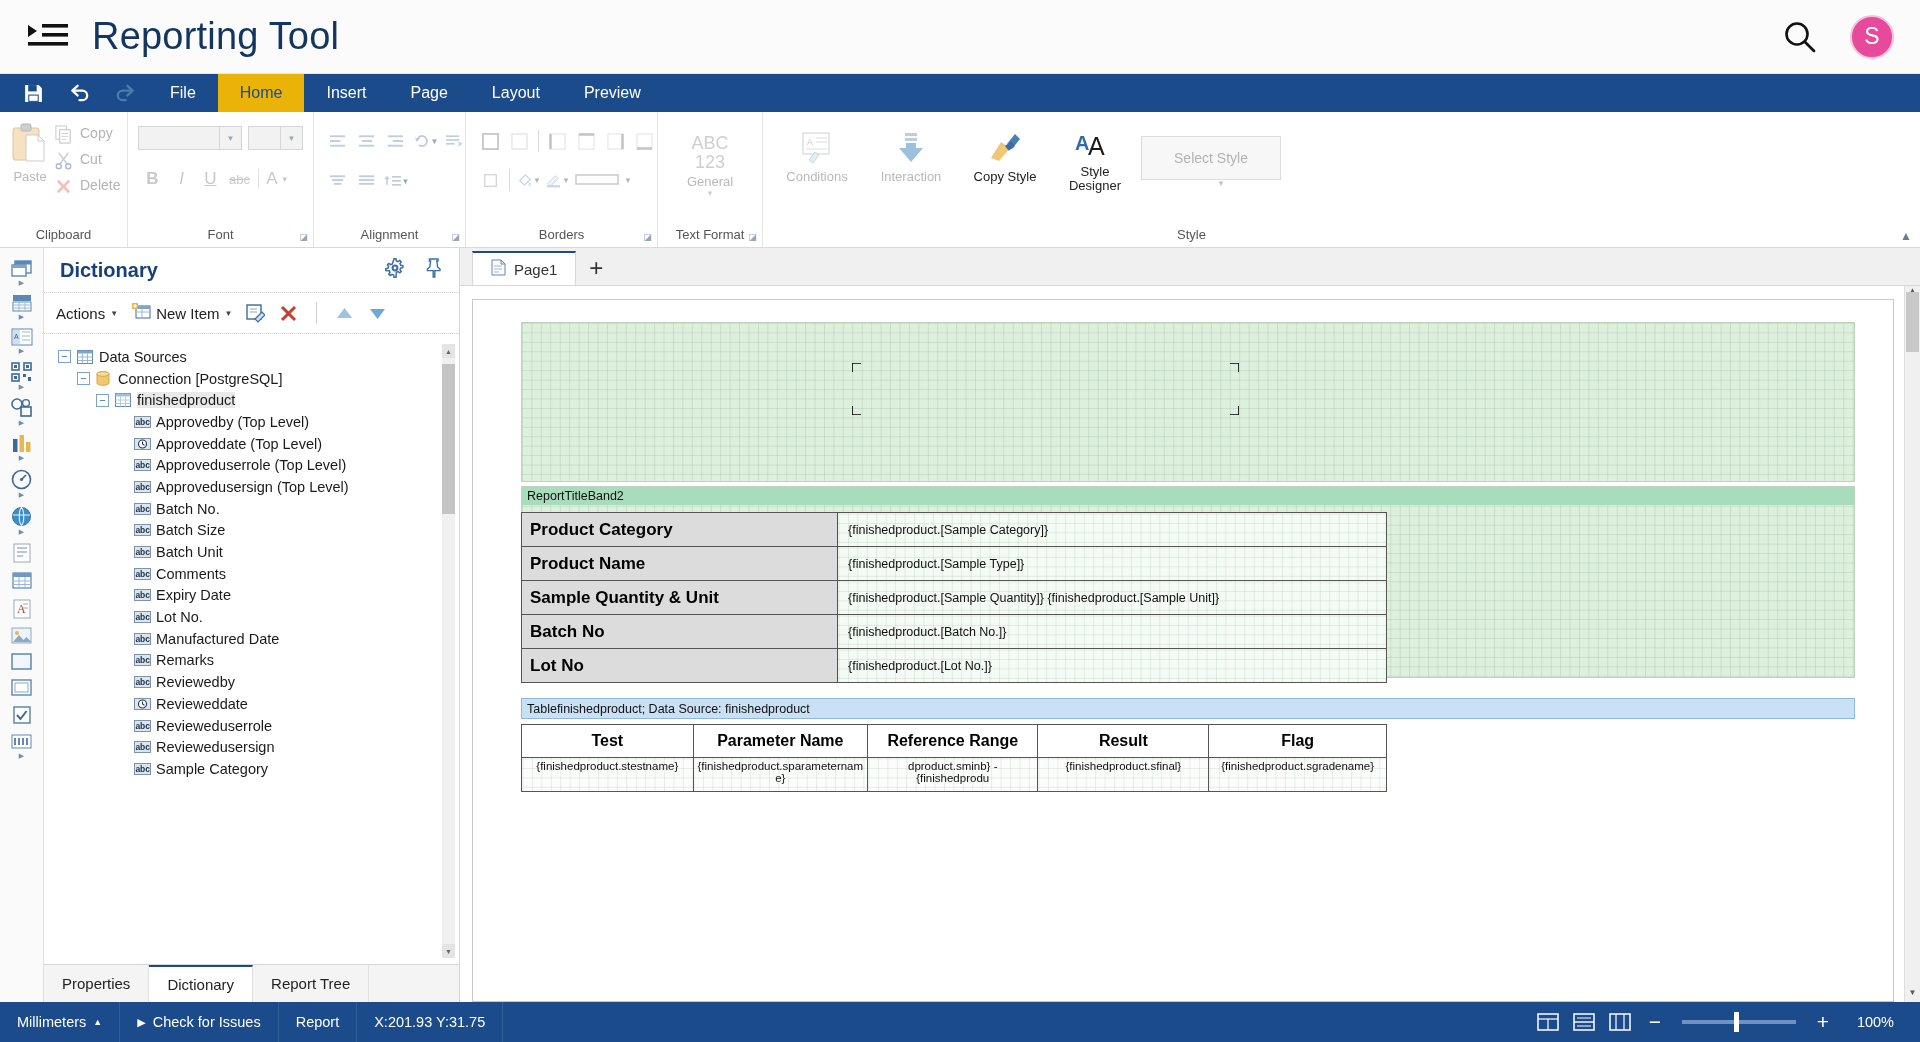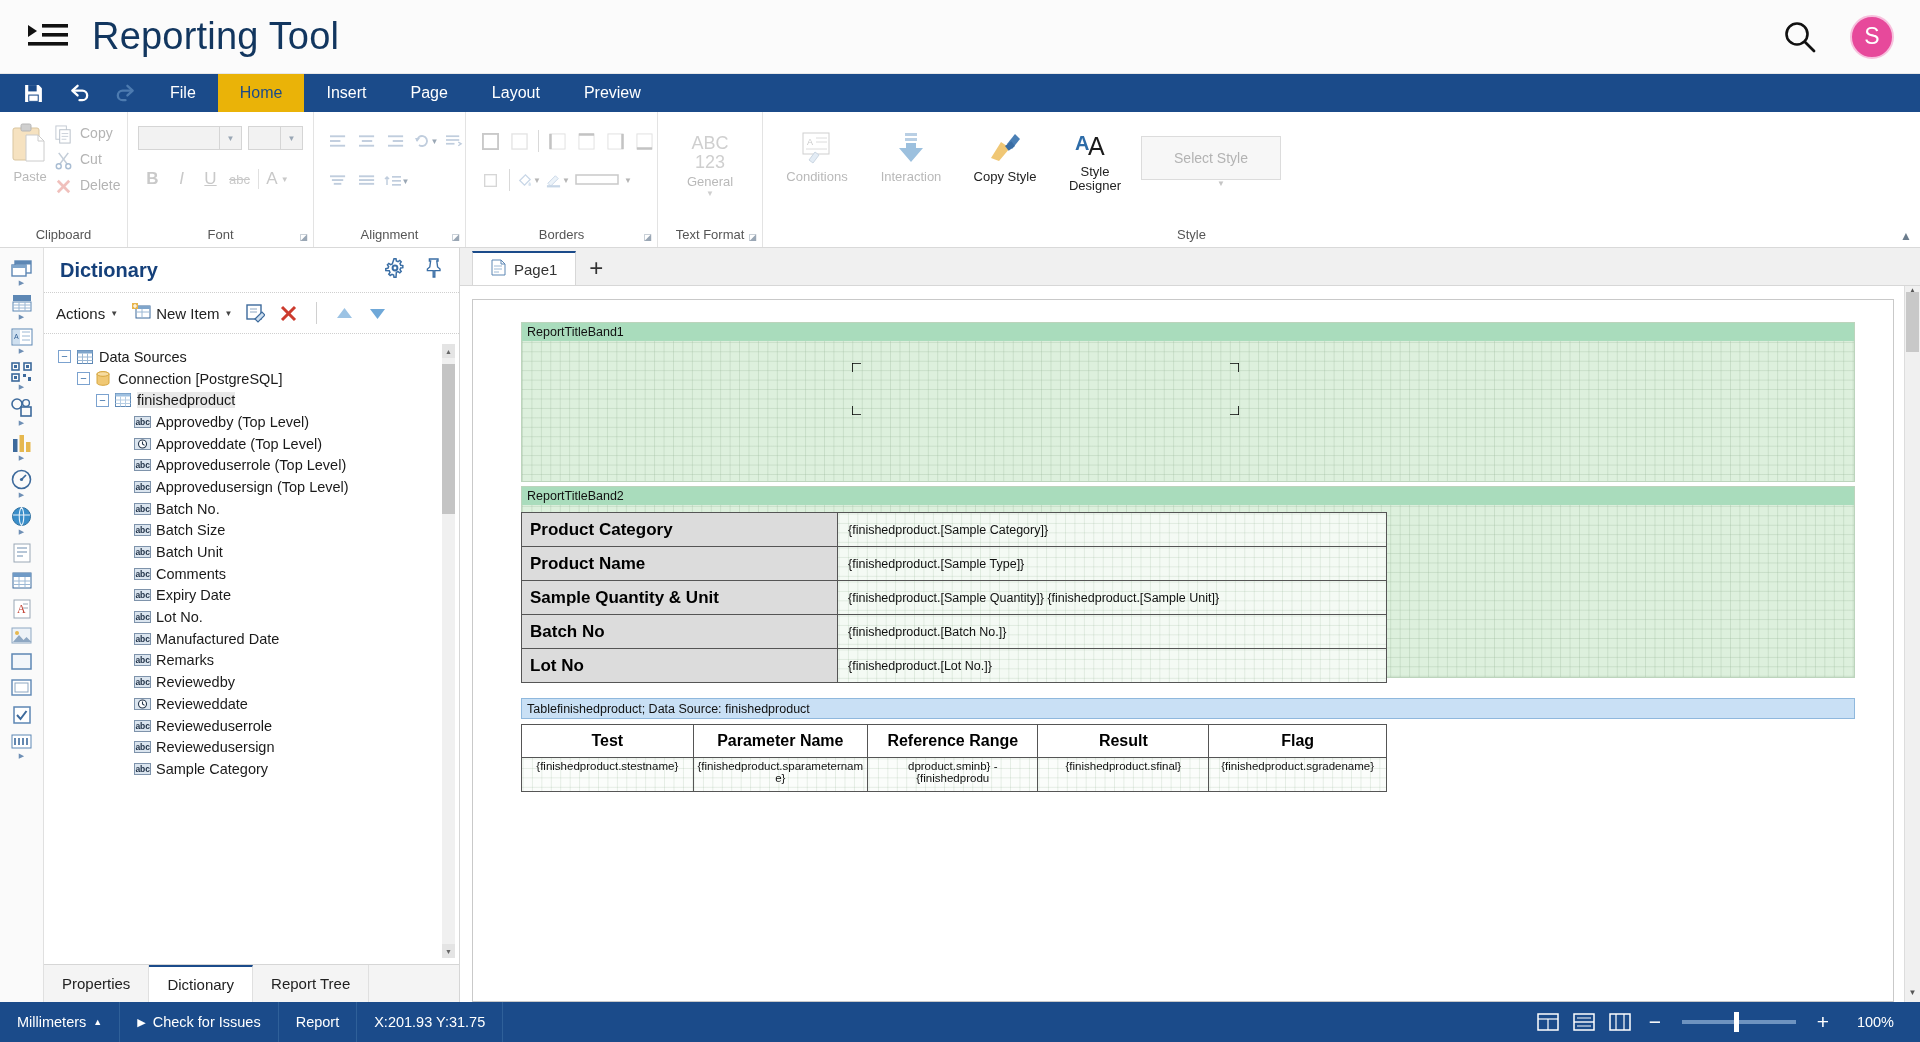--- a/index.html
+++ b/index.html
@@ -948,21 +948,20 @@
         </span>
         <span>Page1</span>
       </div>
       <div class="page-add">+</div>
     </div>
 
     <div class="canvas">
       <div class="paper">
 
         <div class="band" style="top:22px; height:160px;">
-          <div class="band-hdr">ReportTitleBand1</div>
 
           <div class="sel-corner" style="left:330px; top:35px;"><svg width="9" height="9">
                 <path d="M0 9V0h9" fill="none" stroke="#000" stroke-width="1.6"></path>
               </svg></div>
           <div class="sel-corner" style="left:708px; top:35px;"><svg width="9" height="9">
                 <path d="M0 0h9v9" fill="none" stroke="#000" stroke-width="1.6"></path>
               </svg></div>
           <div class="sel-corner" style="left:330px; top:78px;"><svg width="9" height="9">
                 <path d="M0 0v9h9" fill="none" stroke="#000" stroke-width="1.6"></path>
               </svg></div>

